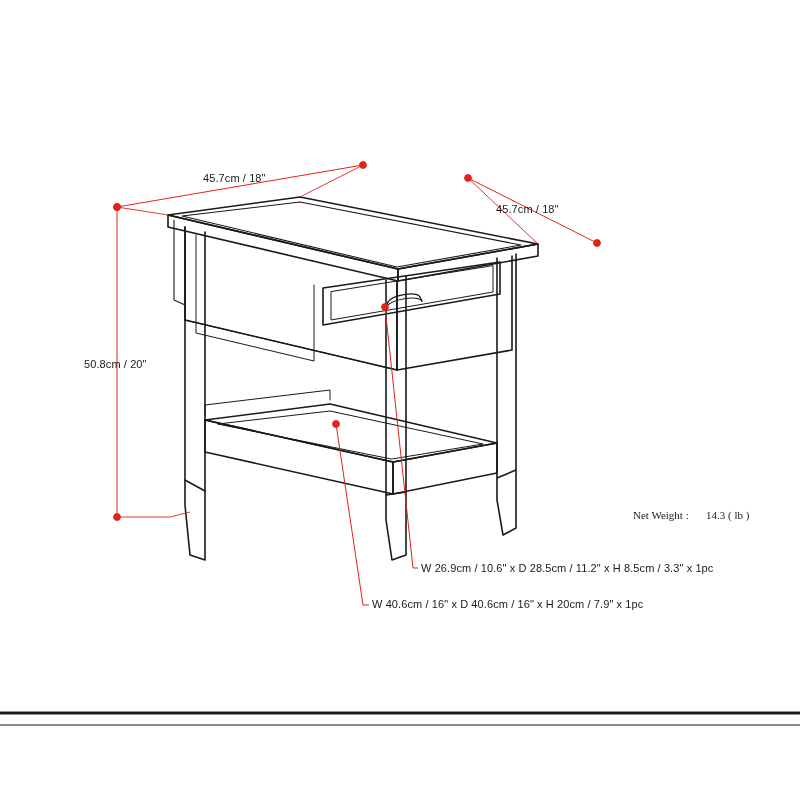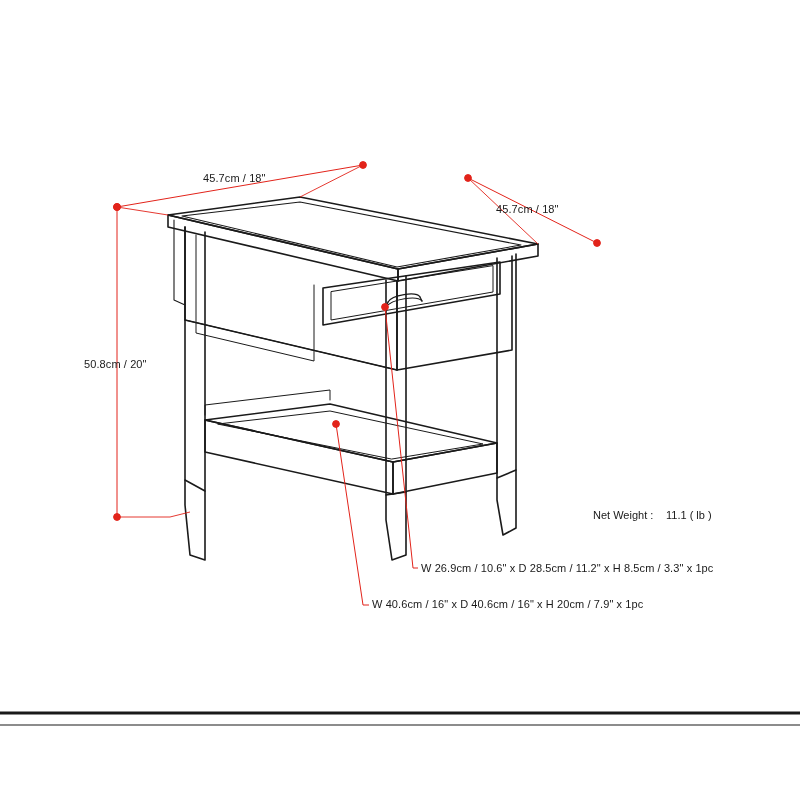--- a/index.html
+++ b/index.html
@@ -39,24 +39,25 @@
   .spec-label {
     position: absolute;
     font-family: "Liberation Sans", sans-serif;
     font-size: 11px;
     color: #1a1a1a;
     white-space: nowrap;
     letter-spacing: 0.1px;
   }
   .weight-label {
     position: absolute;
-    font-family: Liberation Sans, sans-serif;
+    font-family: Liberation Serif, serif;
     font-size: 11px;
     color: #1a1a1a;
     white-space: nowrap;
+    margin-left: 40px;
   }
 </style>
 </head>
 <body>
 
 <div id="stage">
 
   <svg id="diagram" viewBox="0 0 800 800">
 
     <g fill="none" stroke="#1a1a1a" stroke-width="1.6" stroke-linejoin="round" stroke-linecap="round">
@@ -168,15 +169,15 @@
   <div class="dim-label" style="left:496px; top:203px;">45.7cm / 18"</div>
 
   <div class="dim-label" style="left:84px; top:358px;">50.8cm / 20"</div>
 
   <div class="spec-label" style="left:421px; top:562px;">W 26.9cm / 10.6" x D 28.5cm / 11.2" x H 8.5cm / 3.3" x 1pc</div>
 
   <div class="spec-label" style="left:372px; top:598px;">W 40.6cm / 16" x D 40.6cm / 16" x H 20cm / 7.9" x 1pc</div>
 
   <div class="weight-label" style="left:593px; top:509px;">Net Weight :</div>
 
-  <div class="weight-label" style="left:666px; top:509px;">11.1 ( lb )</div>
+  <div class="weight-label" style="left:666px; top:509px;">14.3 ( lb )</div>
 
 </div>
 
 </body></html>

